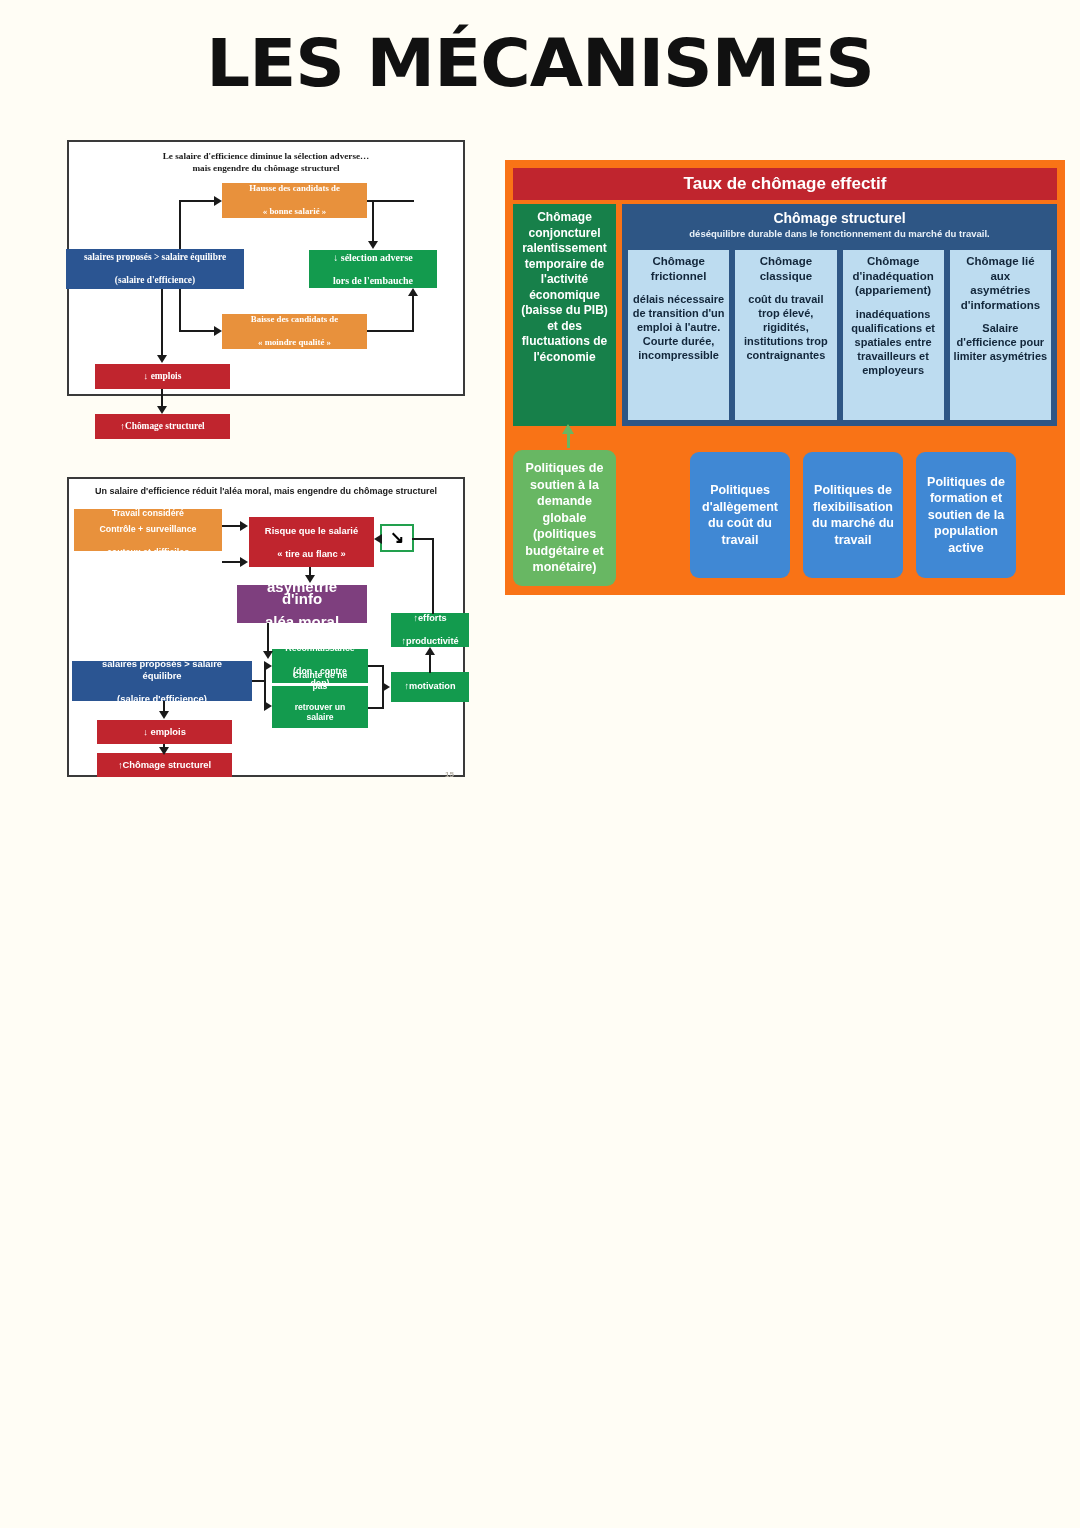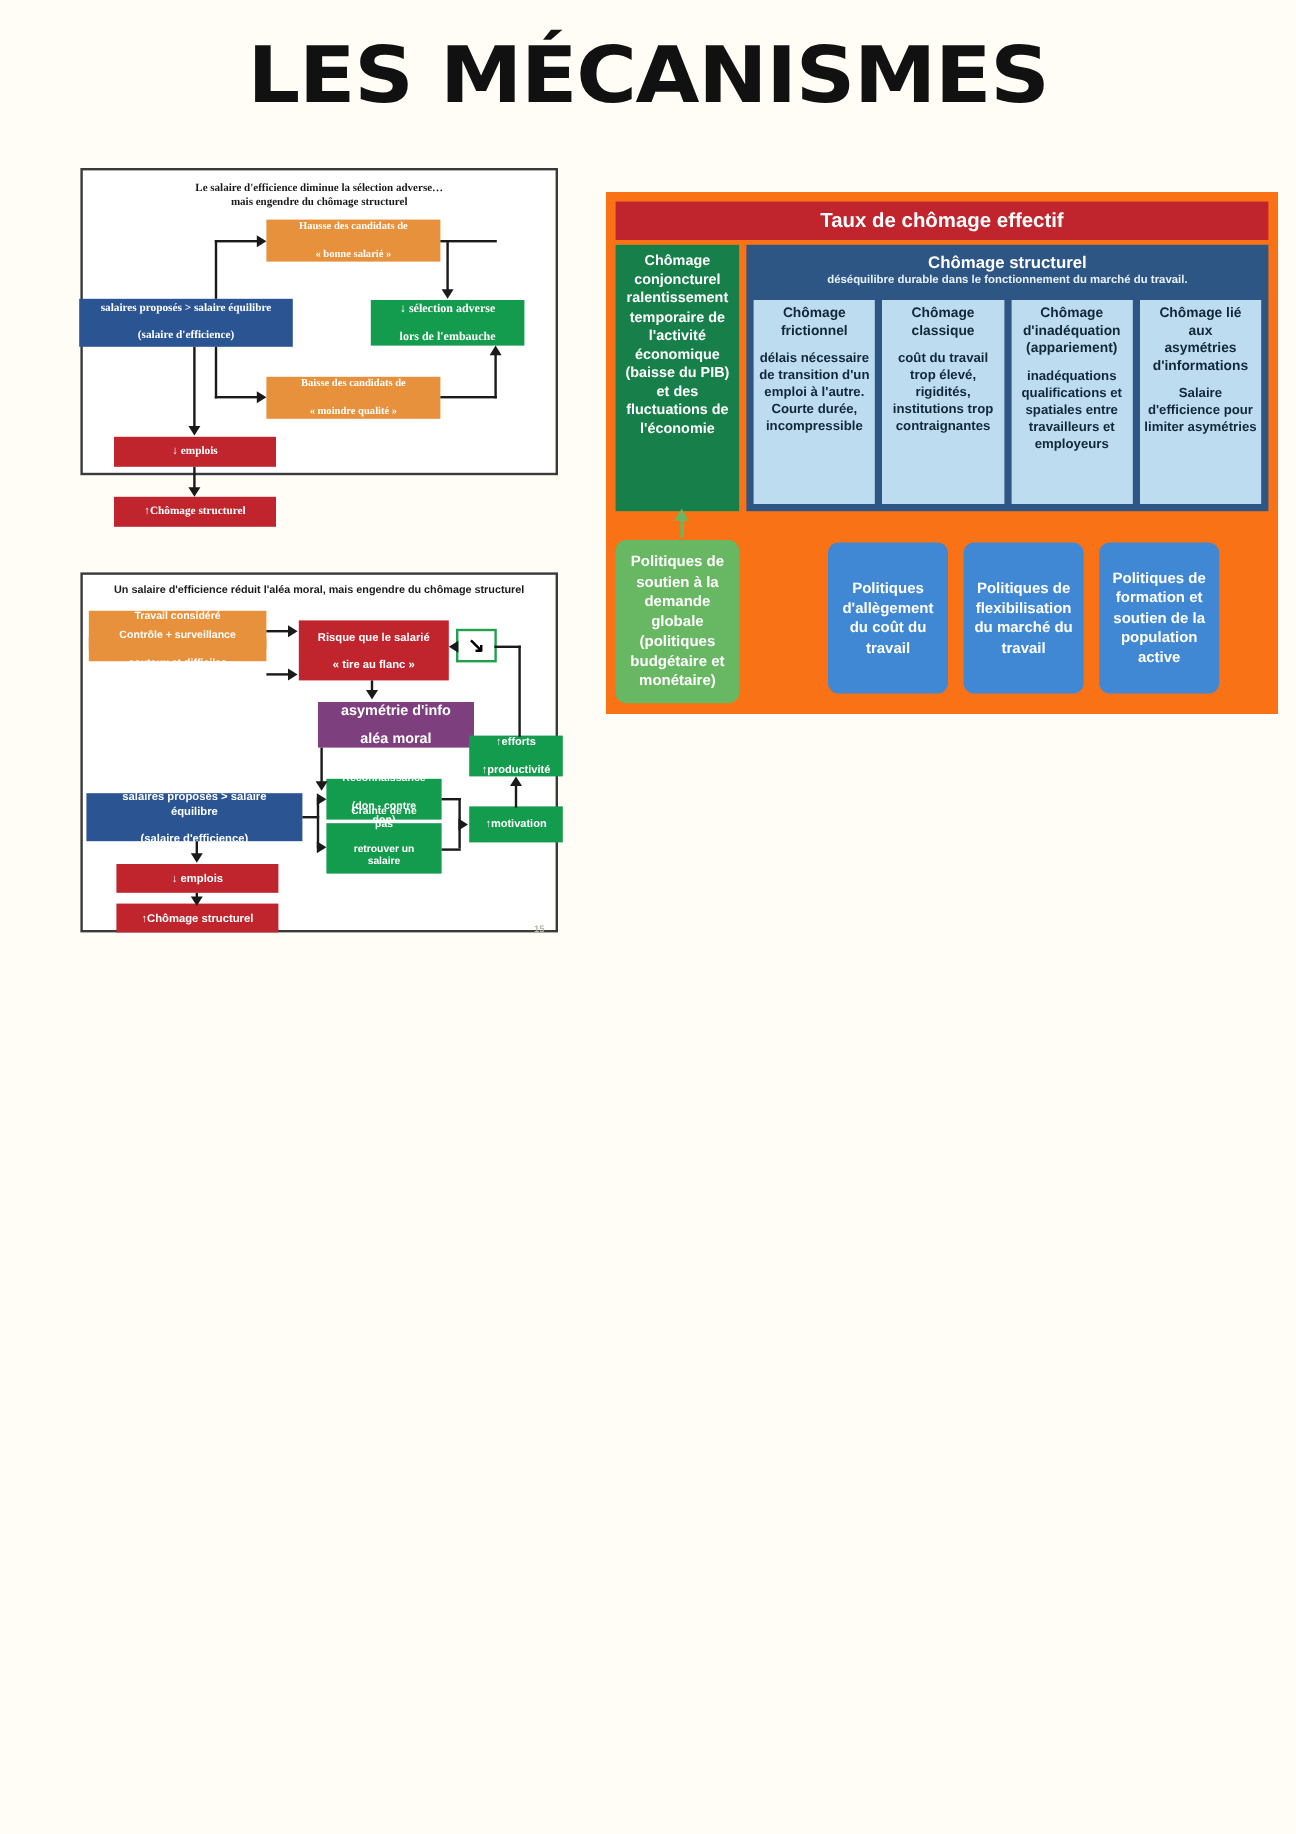--- a/index.html
+++ b/index.html
@@ -217,21 +217,21 @@
     <span>
       <span>Risque que le salarié</span><br>
       <span>« tire au flanc »</span>
     </span>
   </div>
 
   <div class="bx whitebox" style="left:311px;top:45px;width:32px;height:28px;font-size:17px;color:#000;">
     <span>↘</span>
   </div>
 
-  <div class="bx purple" style="left:196px;top:106px;width:130px;height:38px;font-size:12px;">
+  <div class="bx purple" style="left:168px;top:106px;width:130px;height:38px;font-size:15px;">
     <span>
       <span>asymétrie d'info</span><br>
       <span>aléa moral</span>
     </span>
   </div>
 
   <div class="bx blue" style="left:3px;top:182px;width:180px;height:40px;font-size:9.4px;">
     <span>
       <span>salaires proposés &gt; salaire équilibre</span><br>
       <span>(salaire d'efficience)</span>

